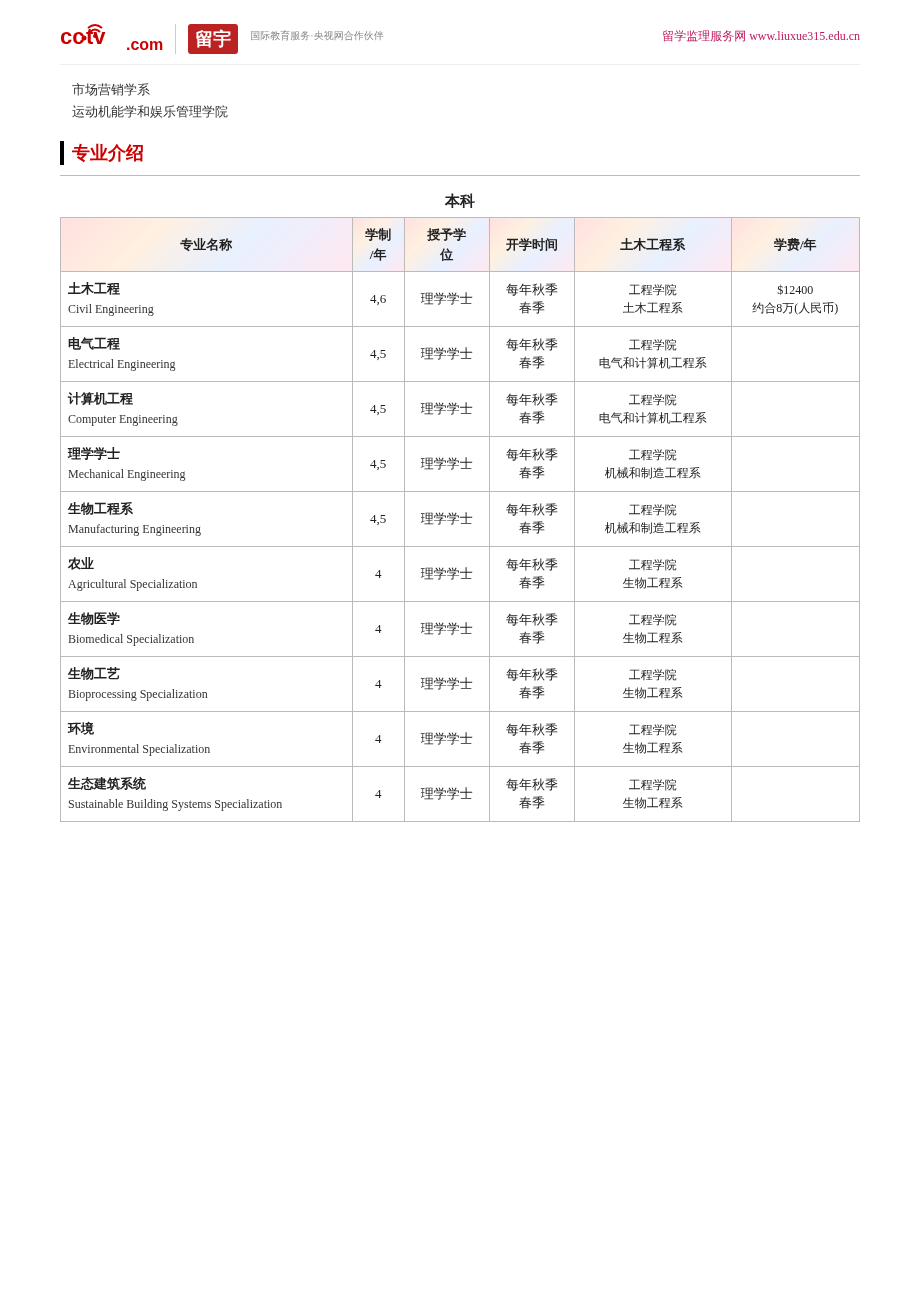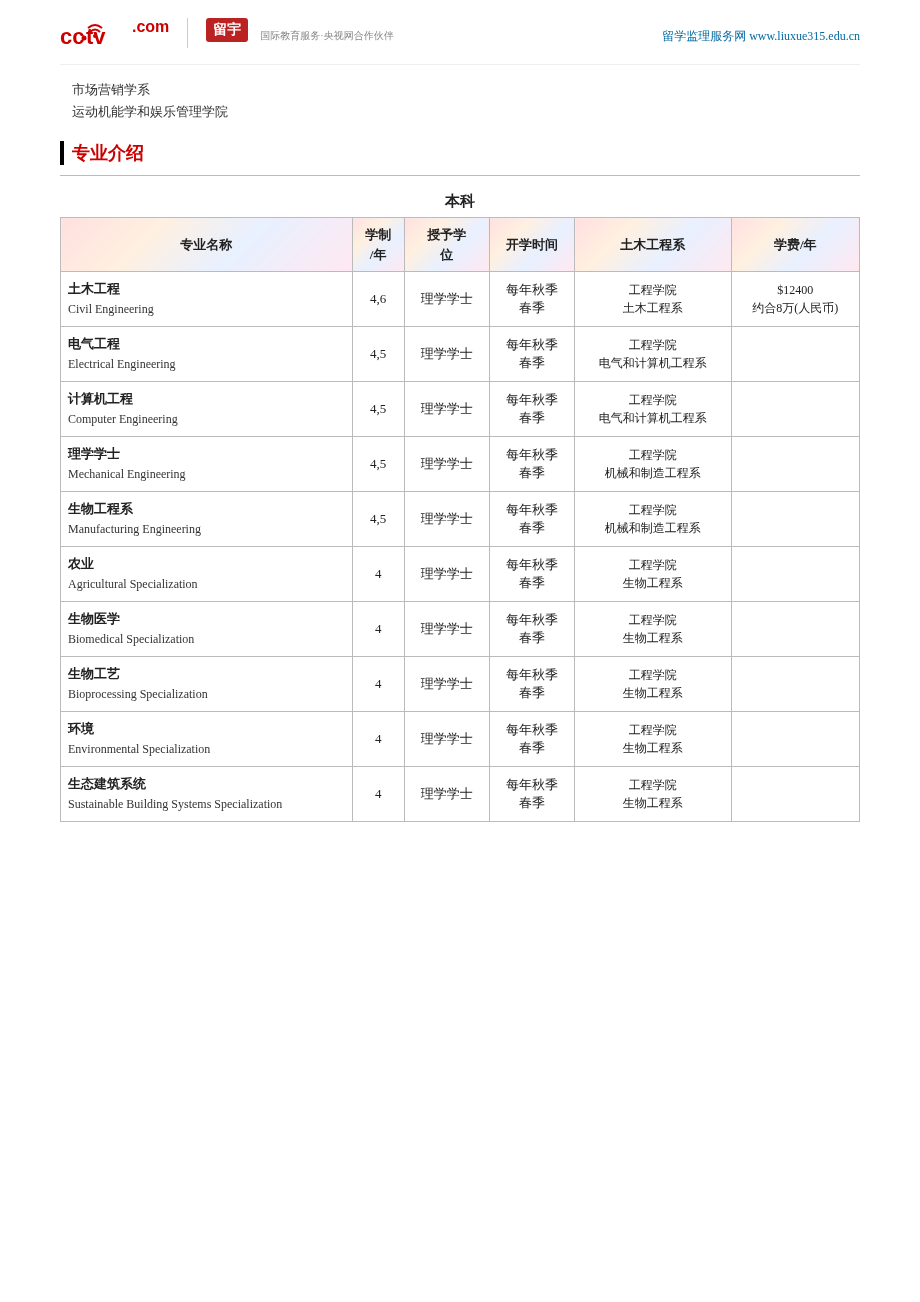--- a/index.html
+++ b/index.html
@@ -31,21 +31,21 @@
       gap: 6px;
     }
     .logo-divider {
       width: 1px;
       height: 30px;
       background: #ccc;
       margin: 0 6px;
     }
     .header-right {
       font-size: 12px;
-      color: #0369a1;
+      color: #be185d;
     }
     .meta-info {
       margin: 14px 0 4px 12px;
       font-size: 13px;
       color: #333;
       line-height: 1.7;
     }
     .section-title {
       color: #c00;
       font-size: 18px;
@@ -106,37 +106,37 @@
     }
   </style>
 </head>
 <body>
 
 <div class="page">
 
   <div class="header">
     <div class="logo-area">
 
-      <div style="display:flex;align-items:flex-start;gap:12px;">
+      <div style="display:flex;align-items:flex-end;gap:6px;">
         <svg width="60" height="36" viewBox="0 0 60 36">
 
           <text x="0" y="26" font-size="22" font-weight="bold" fill="#c00" font-family="Arial">cc</text>
 
           <text x="26" y="26" font-size="22" font-weight="bold" fill="#c00" font-family="Arial">tv</text>
 
           <circle cx="24" cy="20" r="2.5" fill="#c00"></circle>
 
           <path d="M28 10 Q35 4 42 10" stroke="#c00" stroke-width="2" fill="none"></path>
           <path d="M30 14 Q35 9 40 14" stroke="#c00" stroke-width="2" fill="none"></path>
           <circle cx="35" cy="18" r="2" fill="#c00"></circle>
         </svg>
         <span style="font-size:16px;font-weight:bold;color:#c00;font-family:Arial;">.com</span>
         <div class="logo-divider"></div>
 
-        <div style="background:#b22;color:#fff;font-size:14px;font-weight:bold;padding:3px 7px;border-radius:3px;font-family:'SimHei',sans-serif;">留宇</div>
+        <div style="background:#b22;color:#fff;font-size:18px;font-weight:bold;padding:3px 7px;border-radius:3px;font-family:'SimHei',sans-serif;">留宇</div>
       </div>
       <div style="display:flex;flex-direction:column;margin-left:6px;">
         <span style="font-size:10px;color:#888;">国际教育服务·央视网合作伙伴</span>
       </div>
     </div>
     <div class="header-right">留学监理服务网 www.liuxue315.edu.cn</div>
   </div>
 
   <div class="meta-info">
     <div>市场营销学系</div>

